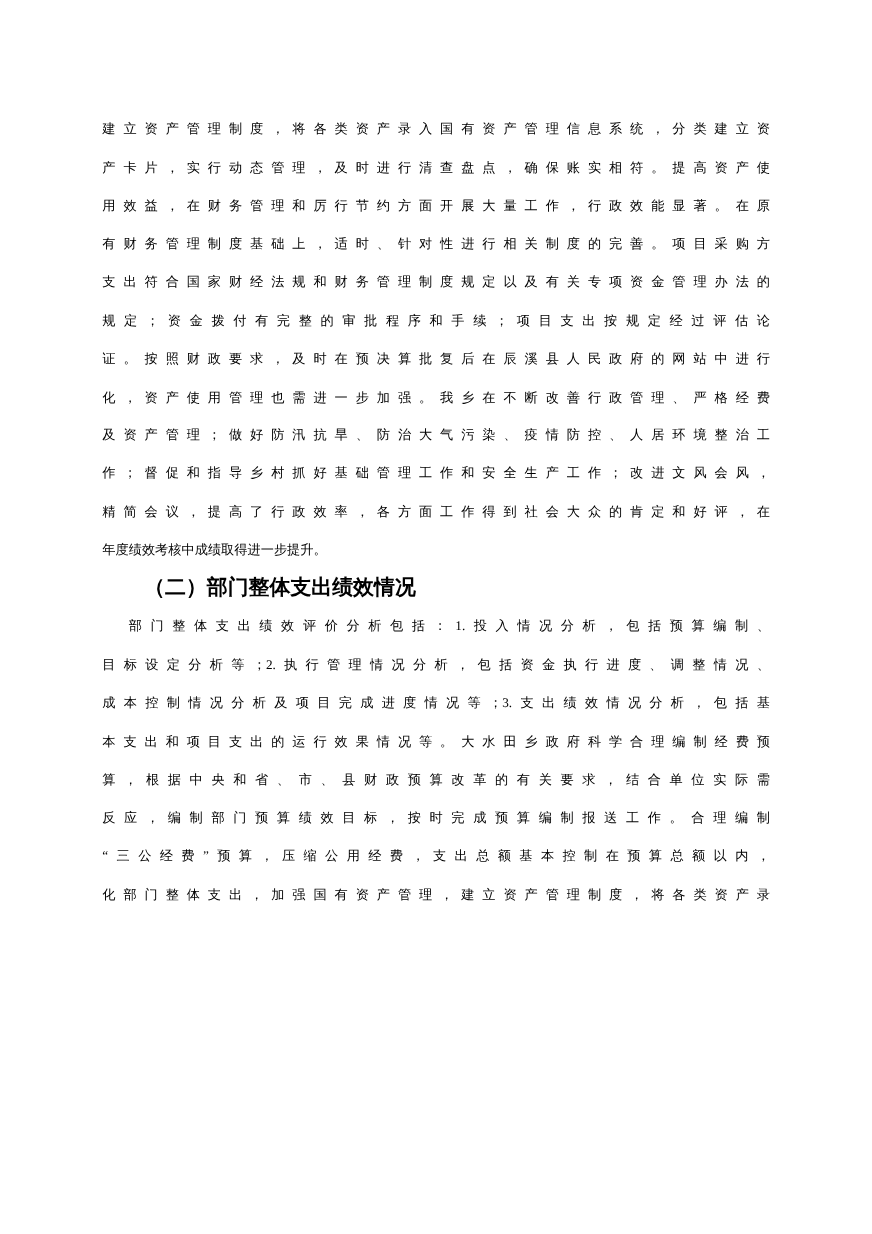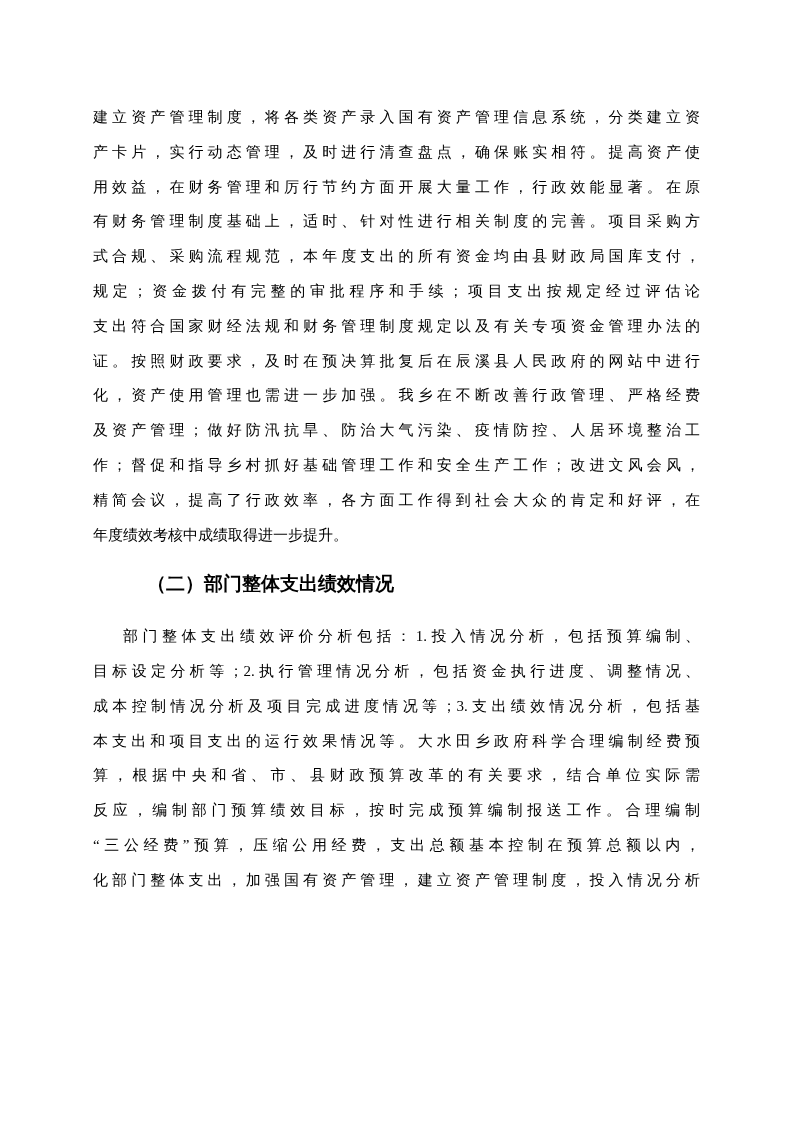--- a/index.html
+++ b/index.html
@@ -14,76 +14,75 @@
     background: #ffffff;
     overflow: hidden;
     box-sizing: border-box;
     padding: 100px 93px 0 93px;
   }
   .text-column {
     width: 607px;
   }
   .line {
     font-family: "Liberation Serif", "DejaVu Serif", serif;
-    font-size: 15px;
+    font-size: 12px;
     line-height: 34.8px;
     color: #000000;
     text-align: justify;
     text-align-last: justify;
     text-justify: inter-character;
     overflow: hidden;
     white-space: nowrap;
   }
   .line.para-end {
     text-align: right;
     text-align-last: left;
   }
   .line.indent {
     text-indent: 2em;
   }
   .heading {
-    margin: 16px;
-    font-family: Liberation Mono, monospace;
+    margin: 0;
+    font-family: Liberation Serif, serif;
     font-weight: 700;
     font-size: 19px;
     line-height: 34.8px;
     color: #000000;
     text-indent: 2em;
     text-align: left;
   }
 </style>
 </head>
 <body>
 
 <div class="page">
   <div class="text-column">
 
     <div class="para">
       <div class="line">建立资产管理制度，将各类资产录入国有资产管理信息系统，分类建立资</div>
       <div class="line">产卡片，实行动态管理，及时进行清查盘点，确保账实相符。提高资产使</div>
       <div class="line">用效益，在财务管理和厉行节约方面开展大量工作，行政效能显著。在原</div>
       <div class="line">有财务管理制度基础上，适时、针对性进行相关制度的完善。项目采购方</div>
-      <div class="line">式合规、采购流程规范，本年度支出的所有资金均由县财政局国库支付，</div>
+      <div class="line">支出符合国家财经法规和财务管理制度规定以及有关专项资金管理办法的</div>
       <div class="line">规定；资金拨付有完整的审批程序和手续；项目支出按规定经过评估论</div>
-      <div class="line">支出符合国家财经法规和财务管理制度规定以及有关专项资金管理办法的</div>
       <div class="line">证。按照财政要求，及时在预决算批复后在辰溪县人民政府的网站中进行</div>
       <div class="line">化，资产使用管理也需进一步加强。我乡在不断改善行政管理、严格经费</div>
       <div class="line">及资产管理；做好防汛抗旱、防治大气污染、疫情防控、人居环境整治工</div>
       <div class="line">作；督促和指导乡村抓好基础管理工作和安全生产工作；改进文风会风，</div>
       <div class="line">精简会议，提高了行政效率，各方面工作得到社会大众的肯定和好评，在</div>
       <div class="line para-end">年度绩效考核中成绩取得进一步提升。</div>
     </div>
 
     <h2 class="heading">（二）部门整体支出绩效情况</h2>
 
     <div class="para">
       <div class="line indent">部门整体支出绩效评价分析包括：1.投入情况分析，包括预算编制、</div>
       <div class="line">目标设定分析等；2.执行管理情况分析，包括资金执行进度、调整情况、</div>
       <div class="line">成本控制情况分析及项目完成进度情况等；3.支出绩效情况分析，包括基</div>
       <div class="line">本支出和项目支出的运行效果情况等。大水田乡政府科学合理编制经费预</div>
       <div class="line">算，根据中央和省、市、县财政预算改革的有关要求，结合单位实际需</div>
       <div class="line">反应，编制部门预算绩效目标，按时完成预算编制报送工作。合理编制</div>
       <div class="line">“三公经费”预算，压缩公用经费，支出总额基本控制在预算总额以内，</div>
-      <div class="line">化部门整体支出，加强国有资产管理，建立资产管理制度，投入情况分析</div>
+      <div class="line">化部门整体支出，加强国有资产管理，建立资产管理制度，将各类资产录</div>
     </div>
 
   </div>
 </div>
 
 </body></html>

